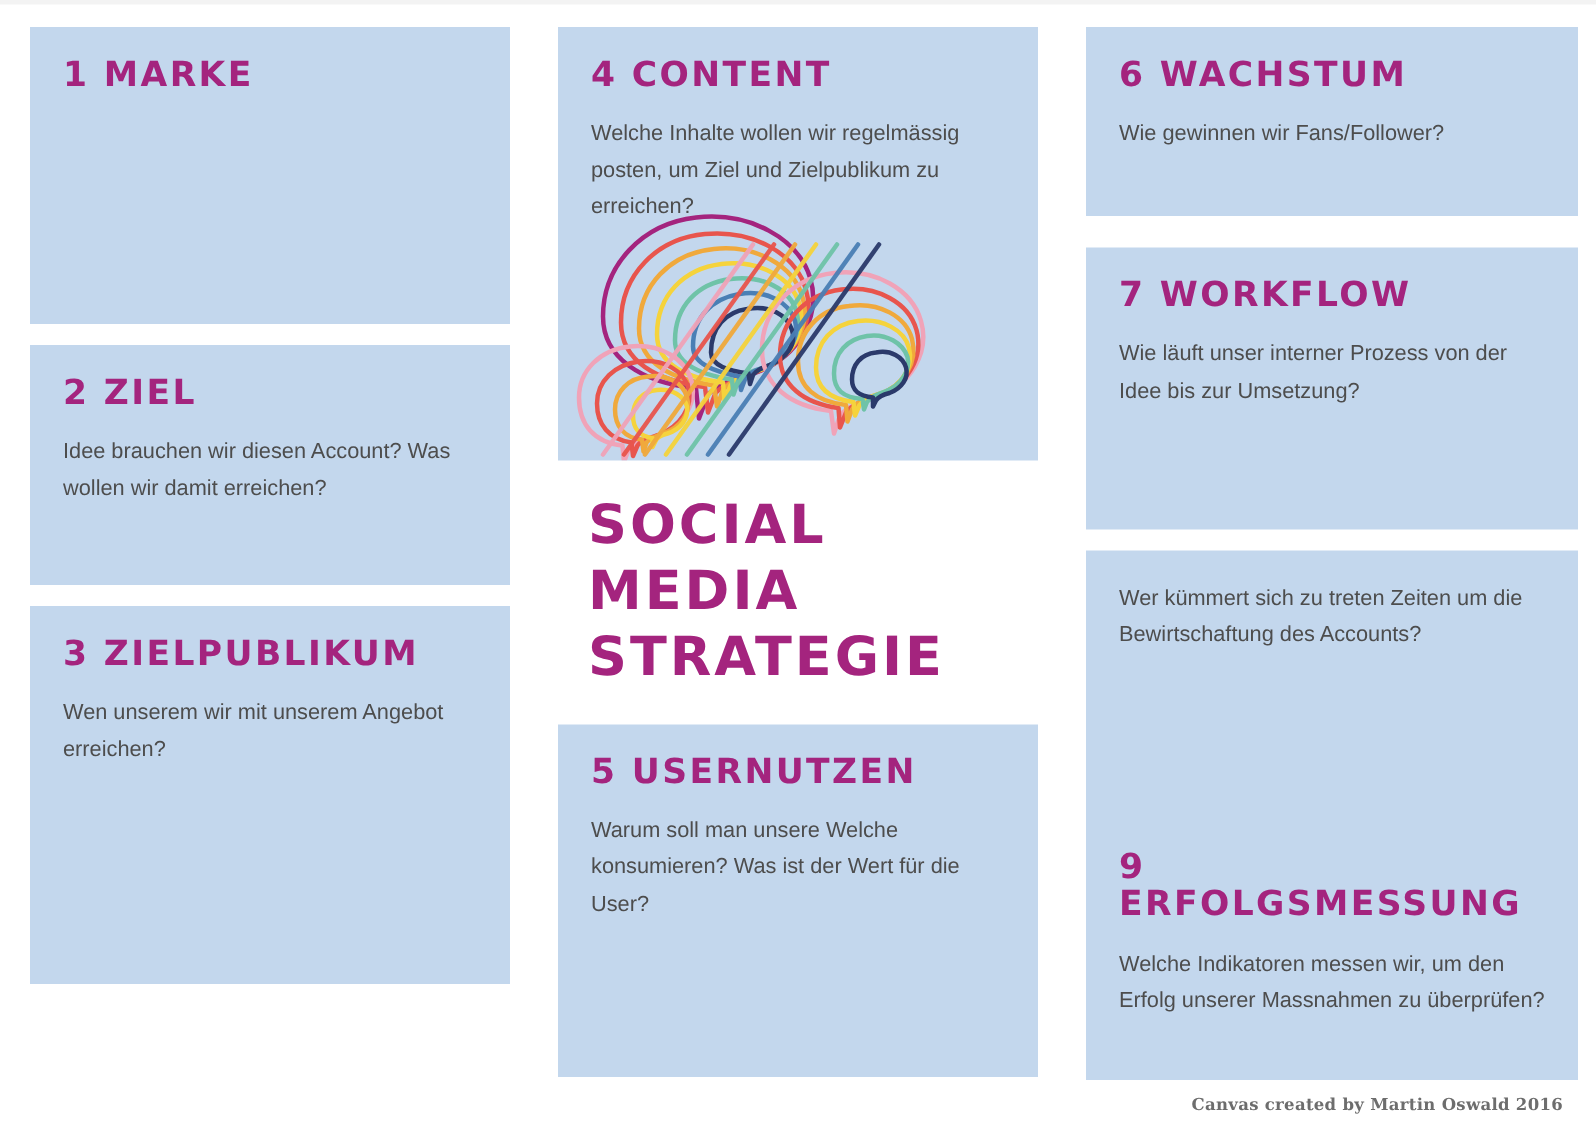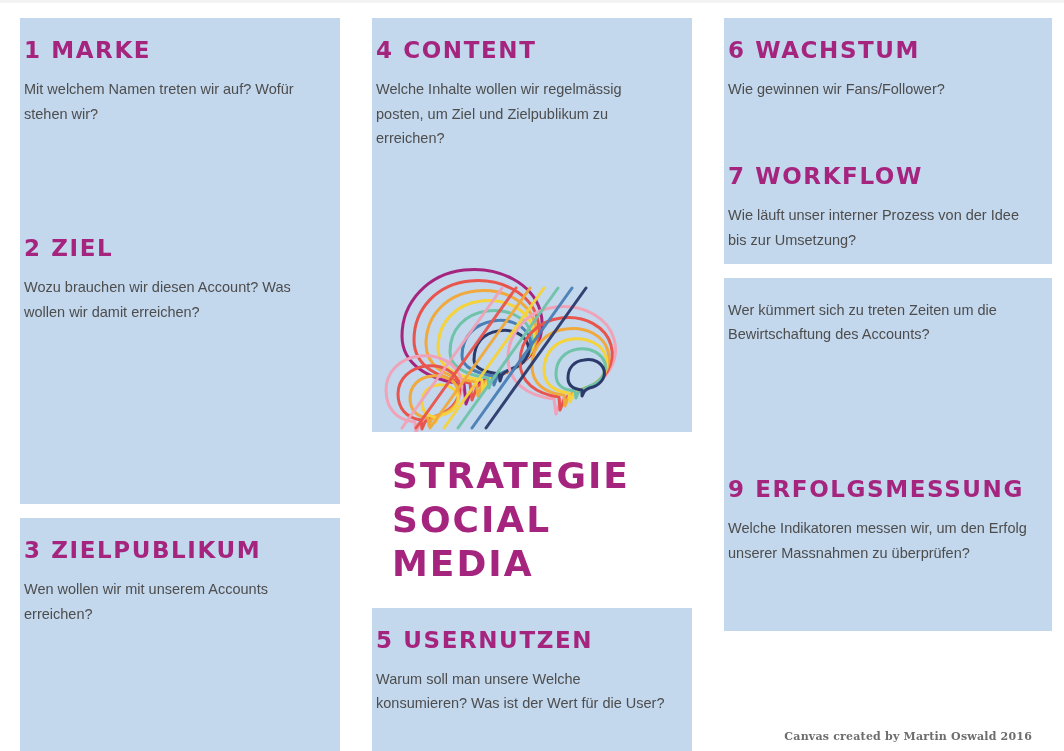--- a/index.html
+++ b/index.html
@@ -41,21 +41,21 @@
     grid-column-gap: 32px;
     grid-template-rows: auto;
   }
   .col {
     display: flex;
     flex-direction: column;
   }
   .card {
     background: #c3d7ed;
     box-sizing: border-box;
-    padding: 20px 22px 22px 4px;
+    padding: 20px 22px 22px 22px;
     position: relative;
   }
   .card h2 {
     margin: 0 0 14px 0;
     color: #a4247e;
     font-size: 23px;
     font-weight: bold;
     letter-spacing: 1.6px;
     font-family: "DejaVu Sans", sans-serif;
     text-transform: uppercase;
@@ -64,56 +64,56 @@
   .card p {
     margin: 0;
     color: #4d4d4d;
     font-size: 14.5px;
     line-height: 1.68;
     font-family: "Liberation Sans", sans-serif;
   }
 
   
   .c1-1 { height: 198px; }
-  .c1-2 { height: 288px; }
+  .c1-2 { height: 160px; margin-top: 14px; }
   .c1-3 { height: 252px; margin-top: 14px; }
 
   
-  .c2-1 { height: 414px; padding-bottom: 0; }
+  .c2-1 { height: 289px; padding-bottom: 0; }
   .c2-title {
     margin: 22px 0 0 20px;
     color: #a4247e;
     font-family: "DejaVu Sans", sans-serif;
     font-size: 36px;
     font-weight: bold;
     letter-spacing: 2px;
     line-height: 1.22;
     text-transform: uppercase;
   }
   .c2-2 { height: 235px; margin-top: 22px; }
 
   
   .c3-1 { height: 126px; }
-  .c3-2 { height: 120px; margin-top: 0; }
+  .c3-2 { height: 188px; margin-top: 21px; }
   .c3-3 { height: 179px; margin-top: 14px; }
   .c3-4 { height: 174px; margin-top: 0; }
 
   .artwork {
     position: absolute;
     left: 0;
     right: 0;
     bottom: 0;
     height: 190px;
     overflow: hidden;
   }
   .artwork svg { display: block; }
 
   .credit {
     position: absolute;
-    right: 32px;
+    right: 22px;
     bottom: 8px;
     font-family: "DejaVu Serif", serif;
     font-size: 11px;
     font-weight: bold;
     color: #6d6d6d;
     letter-spacing: 0.2px;
   }
   .watermark {
     position: absolute;
     left: 18px;
@@ -128,31 +128,30 @@
 
 <div class="canvas">
   <div class="top-rule"></div>
 
   <div class="grid">
 
     <div class="col">
 
       <div class="card c1-1">
         <h2>1 MARKE</h2>
-        <p>Mit welchem Namen treten wir auf? Wofür stehen wir?</p>
       </div>
 
       <div class="card c1-2">
         <h2>2 ZIEL</h2>
-        <p>Wozu brauchen wir diesen Account? Was wollen wir damit erreichen?</p>
+        <p>Idee brauchen wir diesen Account? Was wollen wir damit erreichen?</p>
       </div>
 
       <div class="card c1-3">
         <h2>3 ZIELPUBLIKUM</h2>
-        <p>Wen wollen wir mit unserem Accounts erreichen?</p>
+        <p>Wen unserem wir mit unserem Angebot erreichen?</p>
         <span class="watermark"></span>
       </div>
 
     </div>
 
     <div class="col">
 
       <div class="card c2-1">
         <h2>4 CONTENT</h2>
         <p>Welche Inhalte wollen wir regelmässig posten, um Ziel und Zielpublikum zu erreichen?</p>
@@ -195,22 +194,22 @@
                 <path d="M86 186 L186 46" stroke="#6fc3a8"></path>
                 <path d="M100 186 L200 46" stroke="#4a7fb5"></path>
                 <path d="M114 186 L214 46" stroke="#2b3a6b"></path>
               </g>
             </g>
           </svg>
         </div>
       </div>
 
       <div class="c2-title">
+        <div>SOCIAL MEDIA</div>
         <div>STRATEGIE</div>
-        <div>SOCIAL MEDIA</div>
       </div>
 
       <div class="card c2-2">
         <h2>5 USERNUTZEN</h2>
         <p>Warum soll man unsere Welche konsumieren? Was ist der Wert für die User?</p>
       </div>
 
     </div>
 
     <div class="col">

